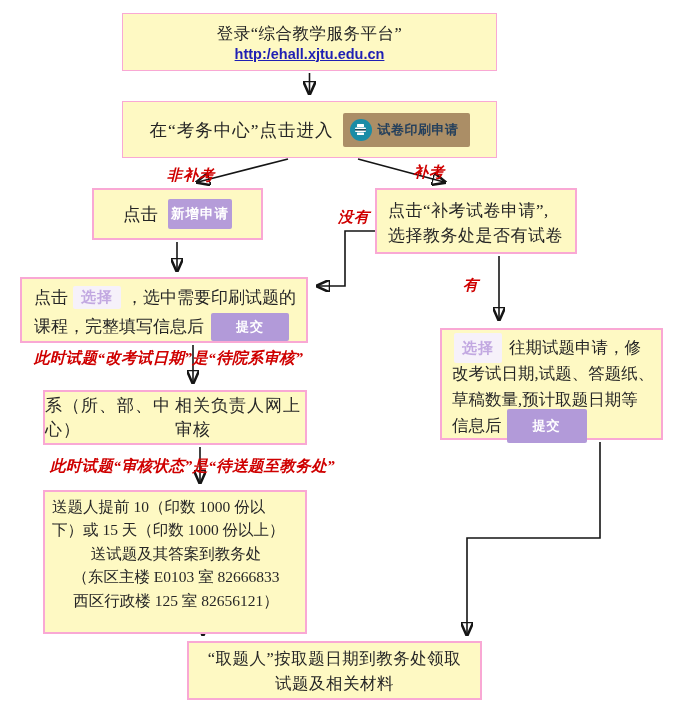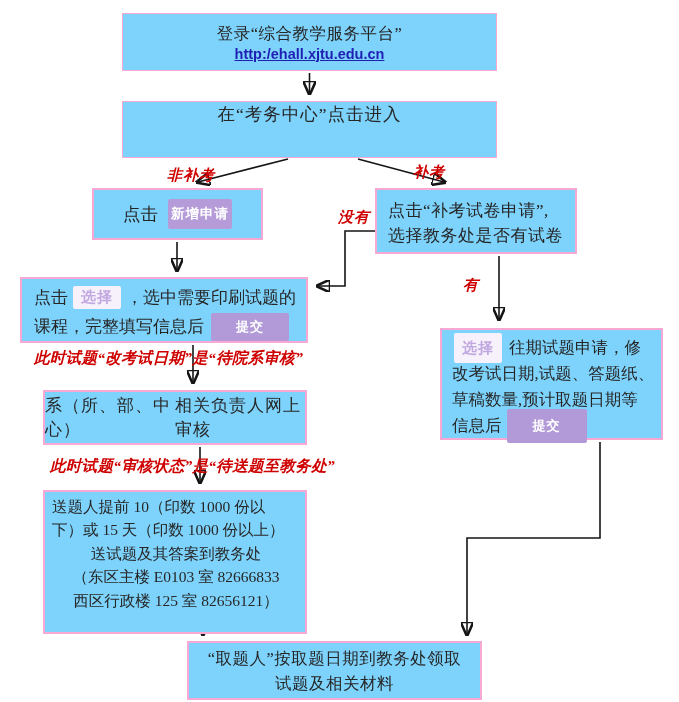--- a/index.html
+++ b/index.html
@@ -1,29 +1,29 @@
 <!DOCTYPE html>
 <html><head>
 <meta charset="utf-8">
 <style>
   html,body{margin:0;padding:0;background:#fff;}
   .stage{position:relative;width:679px;height:702px;background:#fff;overflow:hidden;
          font-family:"Liberation Serif","DejaVu Serif",serif;color:#262626;}
   .wires{position:absolute;left:0;top:0;z-index:1;}
   .wires path{fill:none;stroke:#151515;stroke-width:1.6;}
-  .box{position:absolute;box-sizing:border-box;background:#7dd3fc;border:2px solid #f9a8d4;z-index:2;}
+  .box{position:absolute;box-sizing:border-box;background:#fef9c3;border:2px solid #f9a8d4;z-index:2;}
 
   .b-login{left:122px;top:13px;width:375px;height:58px;border-width:1.5px;
            display:flex;flex-direction:column;align-items:center;justify-content:center;gap:1px;}
   .t1{font-size:16.5px;letter-spacing:.5px;}
   .url{font-family:"Liberation Sans","DejaVu Sans",sans-serif;font-weight:bold;font-size:14.5px;
        color:#1f1fb4;text-decoration:underline;cursor:pointer;}
 
   .b-enter{left:122px;top:101px;width:375px;height:57px;border-width:1.5px;
-           display:flex;align-items:center;justify-content:flex-start;gap:9px;flex-direction:column;}
+           display:flex;align-items:center;justify-content:center;gap:9px;}
   .t2{font-size:17.5px;letter-spacing:1px;}
   .print-badge{display:inline-flex;align-items:center;gap:6px;background:#ab8e66;color:#25405c;
                font-family:"Liberation Sans","DejaVu Sans",sans-serif;font-weight:bold;font-size:13px;
                padding:6px 11px 6px 7px;border-radius:2px;cursor:pointer;letter-spacing:.5px;}
   .circ{width:22px;height:22px;border-radius:50%;background:#1a8ca6;
         display:inline-flex;align-items:center;justify-content:center;flex:none;}
 
   .lbl{position:absolute;z-index:3;color:#cf0000;font-weight:bold;font-style:italic;
        font-size:15px;letter-spacing:1px;white-space:nowrap;}
   .l-nonmakeup{left:167px;top:166px;}
@@ -93,20 +93,31 @@
     <path d="M600,442 V538 H467 V634" marker-end="url(#ah)"></path>
   </svg>
 
   <div class="box b-login">
     <div class="t1">登录“综合教学服务平台”</div>
     <a class="url">http:/ehall.xjtu.edu.cn</a>
   </div>
 
   <div class="box b-enter">
     <span class="t2">在“考务中心”点击进入</span>
+    <span class="print-badge">
+      <span class="circ">
+        <svg width="13" height="13" viewBox="0 0 13 13">
+          <rect x="3" y="1" width="7" height="3" rx="0.5" fill="#ffffff"></rect>
+          <rect x="1" y="4.5" width="11" height="4.5" rx="1" fill="#ffffff"></rect>
+          <rect x="1" y="6" width="11" height="1.6" fill="#1a4a5a"></rect>
+          <rect x="3" y="9.5" width="7" height="2.5" rx="0.5" fill="#ffffff"></rect>
+        </svg>
+      </span>
+      <span>试卷印刷申请</span>
+    </span>
   </div>
 
   <span class="lbl l-nonmakeup">非补考</span>
   <span class="lbl l-makeup">补考</span>
   <span class="lbl l-no">没有</span>
   <span class="lbl l-yes">有</span>
 
   <div class="box b-new">
     <span>点击</span>
     <span class="btn-new">新增申请</span>

